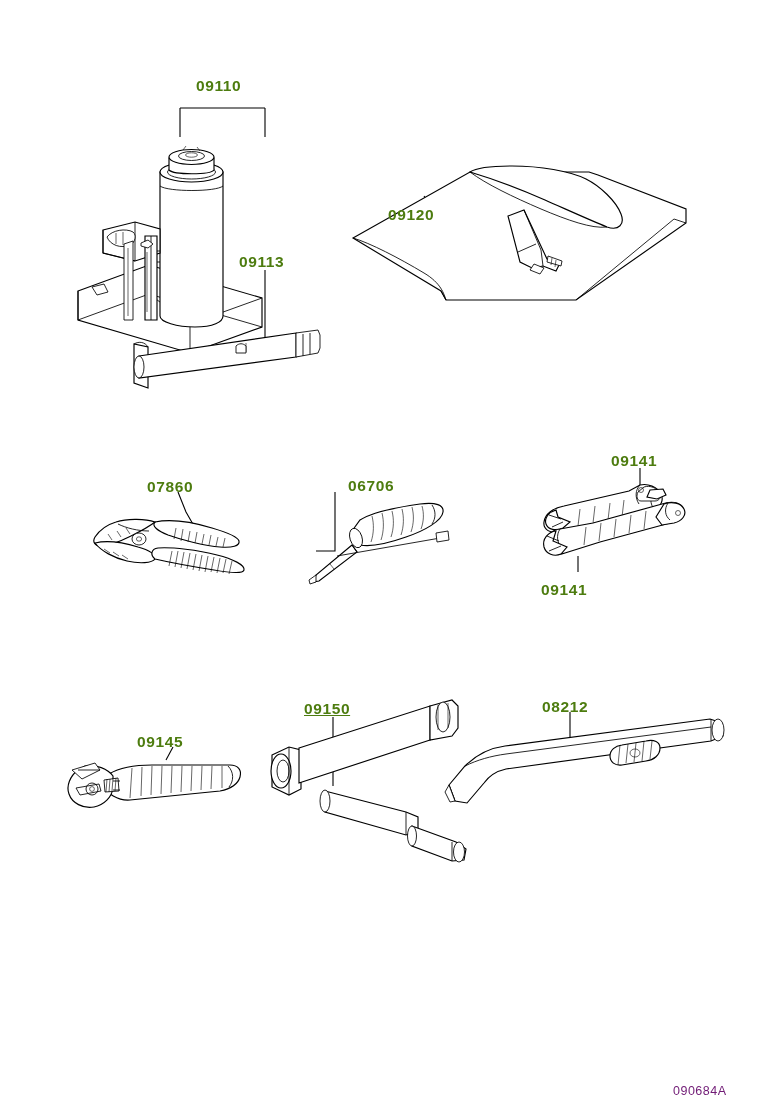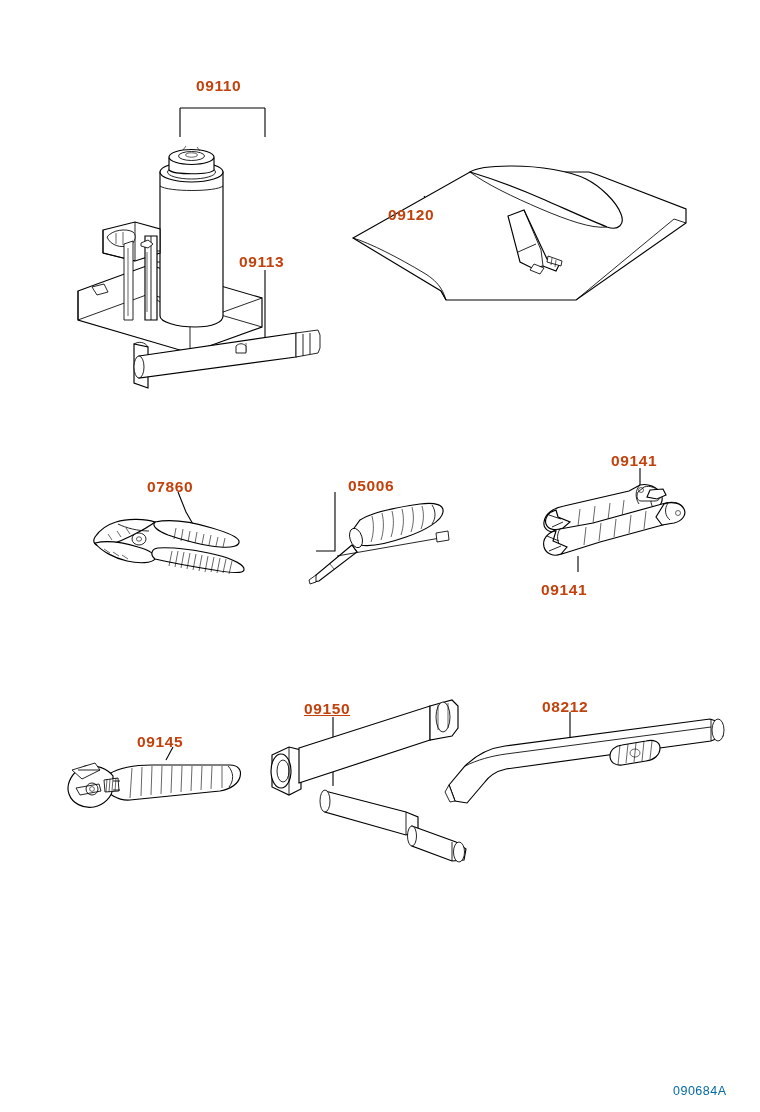--- a/index.html
+++ b/index.html
@@ -20,30 +20,30 @@
     left: 0; top: 0;
     width: 760px;
     height: 1112px;
   }
   .label {
     position: absolute;
     font-family: "Liberation Sans", sans-serif;
     font-size: 15.5px;
     font-weight: bold;
     letter-spacing: 0.6px;
-    color: #c2410c;
+    color: #4d7c0f;
     white-space: nowrap;
     text-align: center;
   }
   .figcode {
     position: absolute;
     font-family: "Liberation Sans", sans-serif;
     font-size: 12.5px;
     letter-spacing: 0.5px;
-    color: #0369a1;
+    color: #701a75;
     white-space: nowrap;
   }
   svg.art {
     position: absolute;
     left: 0; top: 0;
     width: 760px;
     height: 1112px;
     overflow: visible;
   }
   .ln-t { fill: none; stroke: #000; stroke-width: 0.85; }
@@ -309,21 +309,21 @@
       </g>
       <ellipse class="ln-h" cx="635" cy="753" rx="5" ry="4"></ellipse>
     </g>
 
   </svg>
 
   <div class="label" style="left:196px; top:77px;">09110</div>
   <div class="label" style="left:239px; top:253px;">09113</div>
   <div class="label" style="left:388px; top:182px;margin-top:24px;">09120</div>
   <div class="label" style="left:147px; top:478px;">07860</div>
-  <div class="label" style="left:348px; top:477px;">05006</div>
+  <div class="label" style="left:348px; top:477px;">06706</div>
   <div class="label" style="left:611px; top:452px;">09141</div>
   <div class="label" style="left:541px; top:581px;">09141</div>
   <div class="label" style="left:137px; top:733px;">09145</div>
   <div class="label" style="left:304px; top:700px;text-decoration:underline;">09150</div>
   <div class="label" style="left:542px; top:698px;">08212</div>
 
   <div class="figcode" style="left:673px; top:1084px;">090684A</div>
 
 </div>
 

